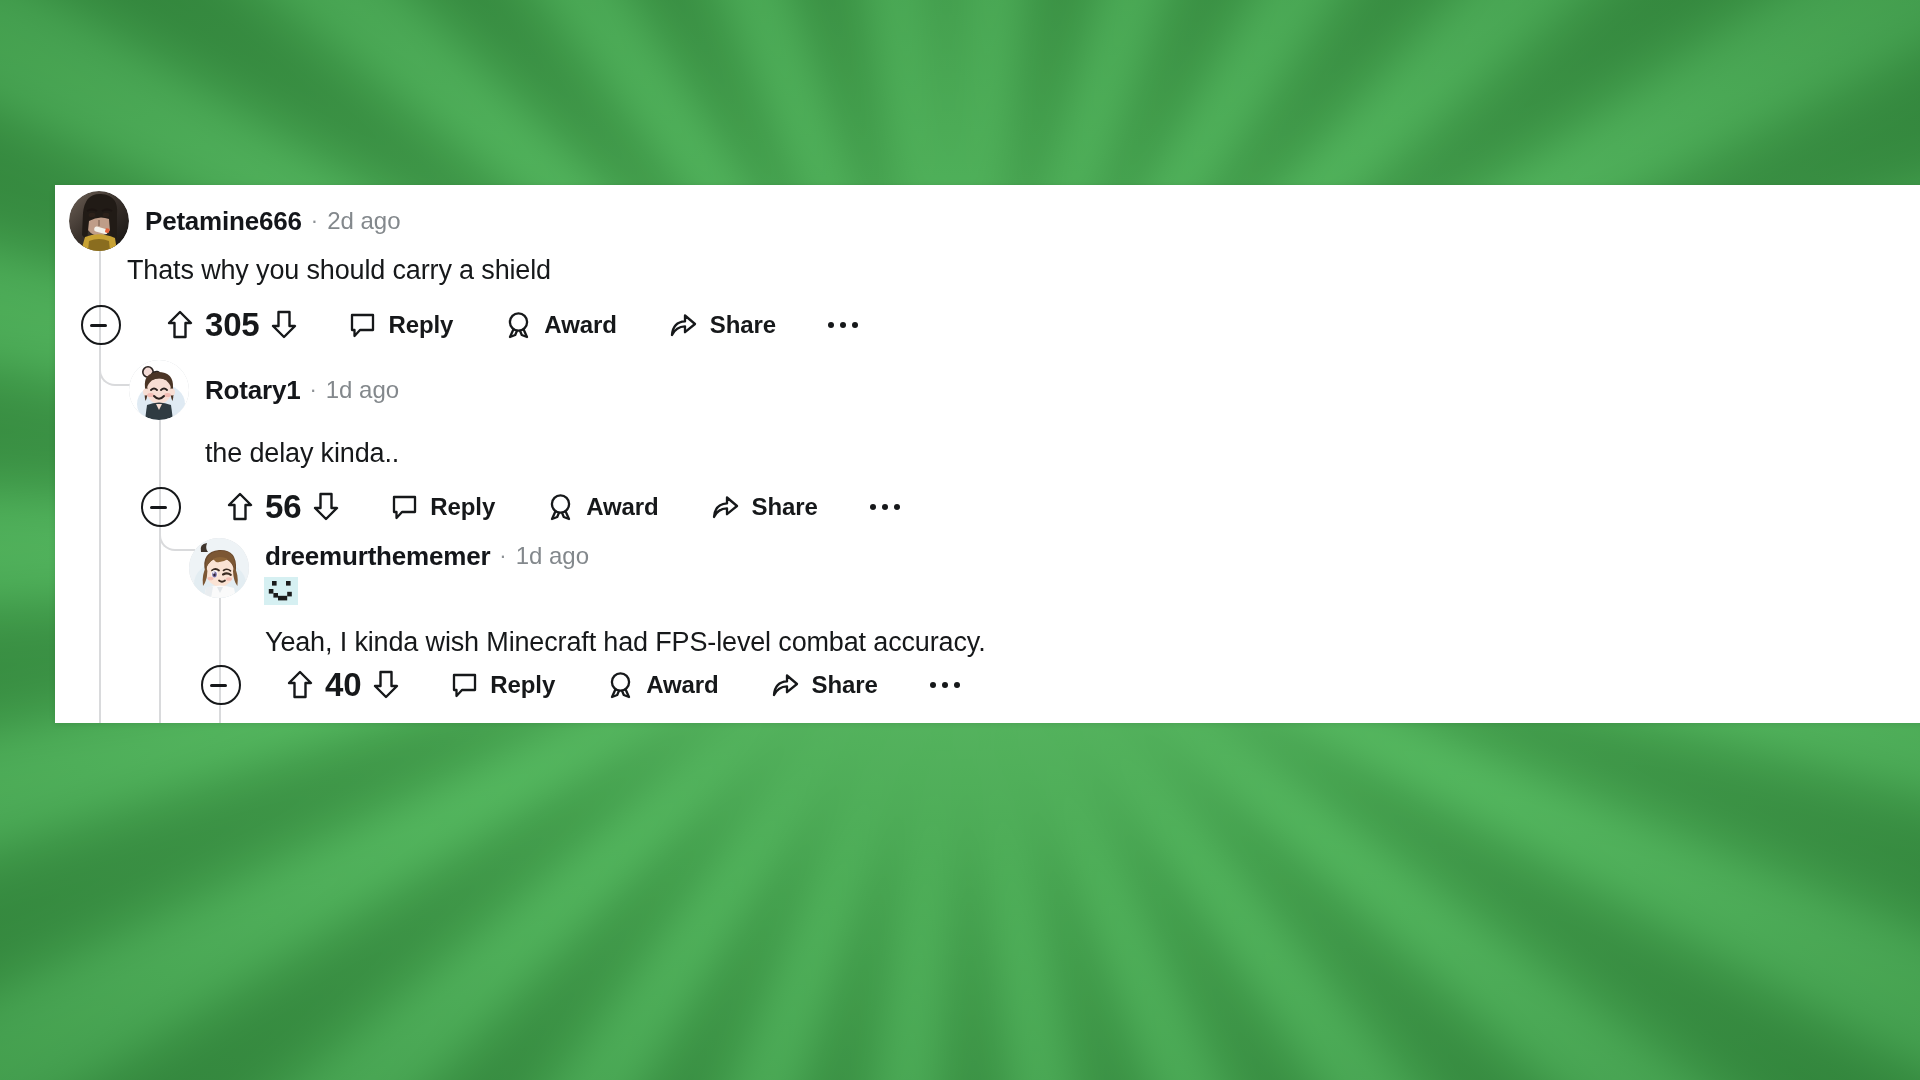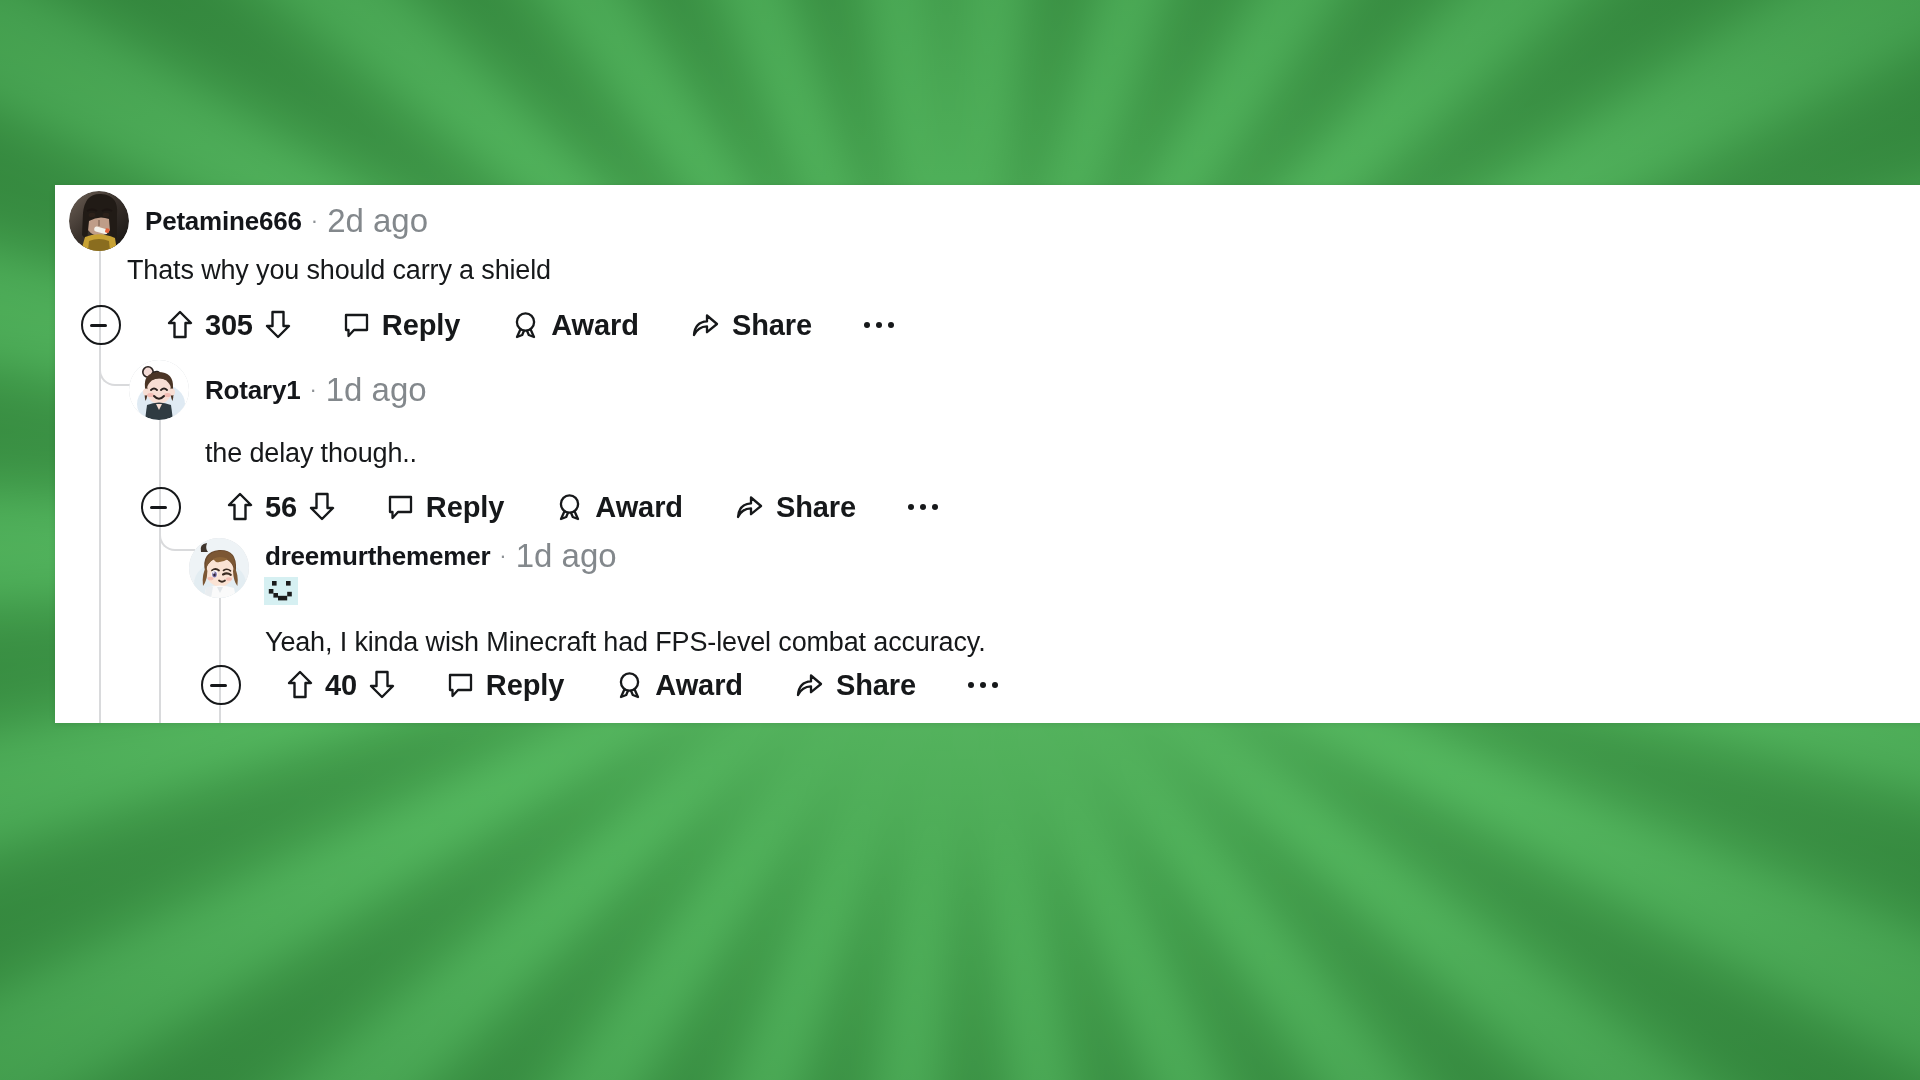--- a/index.html
+++ b/index.html
@@ -98,21 +98,21 @@
     color: #14161a;
     letter-spacing: -0.2px;
     white-space: nowrap;
   }
   .dot {
     color: #8d9195;
     font-size: 22px;
     margin: 0 9px;
   }
   .tstamp {
-    font-size: 33px;
+    font-size: 24px;
     color: #83888c;
     white-space: nowrap;
   }
 
   
   .flair {
     position: absolute;
     width: 34px;
     height: 28px;
     background: #d6f0f2;
@@ -134,31 +134,31 @@
     position: absolute;
     display: flex;
     align-items: center;
   }
   .act {
     display: flex;
     align-items: center;
     color: #16181a;
   }
   .act-label {
-    font-size: 29px;
+    font-size: 24px;
     font-weight: bold;
     margin-left: 12px;
     letter-spacing: -0.1px;
   }
   .votes {
     display: flex;
     align-items: center;
   }
   .vote-count {
-    font-size: 29px;
+    font-size: 33px;
     font-weight: bold;
     color: #16181a;
     margin: 0 12px;
     letter-spacing: -0.2px;
   }
   .collapse-btn {
     width: 36px;
     height: 36px;
     border: 2.5px solid #16181a;
     border-radius: 50%;
@@ -319,21 +319,21 @@
             <path d="M18 45 Q30 40 42 45 L44 60 L16 60 Z" fill="#2f3b42"></path>
             <path d="M27 44 L30 50 L33 44" fill="#f7ded4"></path>
           </g>
         </svg>
       </div>
       <div class="uname" style="margin-left:16px;">Rotary1</div>
       <span class="dot">·</span>
       <div class="tstamp">1d ago</div>
     </div>
 
-    <div class="c-body" style="left:150px; top:253px;">the delay though..</div>
+    <div class="c-body" style="left:150px; top:253px;">the delay kinda..</div>
 
     <div class="c-actions" style="left:86px; top:302px;align-items:center;">
       <div class="collapse-btn"></div>
 
       <div class="votes gap-l">
         <svg width="26" height="30" viewBox="0 0 26 30">
           <path d="M13 2 L24 13 L18.5 13 L18.5 27 L7.5 27 L7.5 13 L2 13 Z" fill="none" stroke="#16181a" stroke-width="2.4" stroke-linejoin="round"></path>
         </svg>
         <span class="vote-count">56</span>
         <svg width="26" height="30" viewBox="0 0 26 30">

